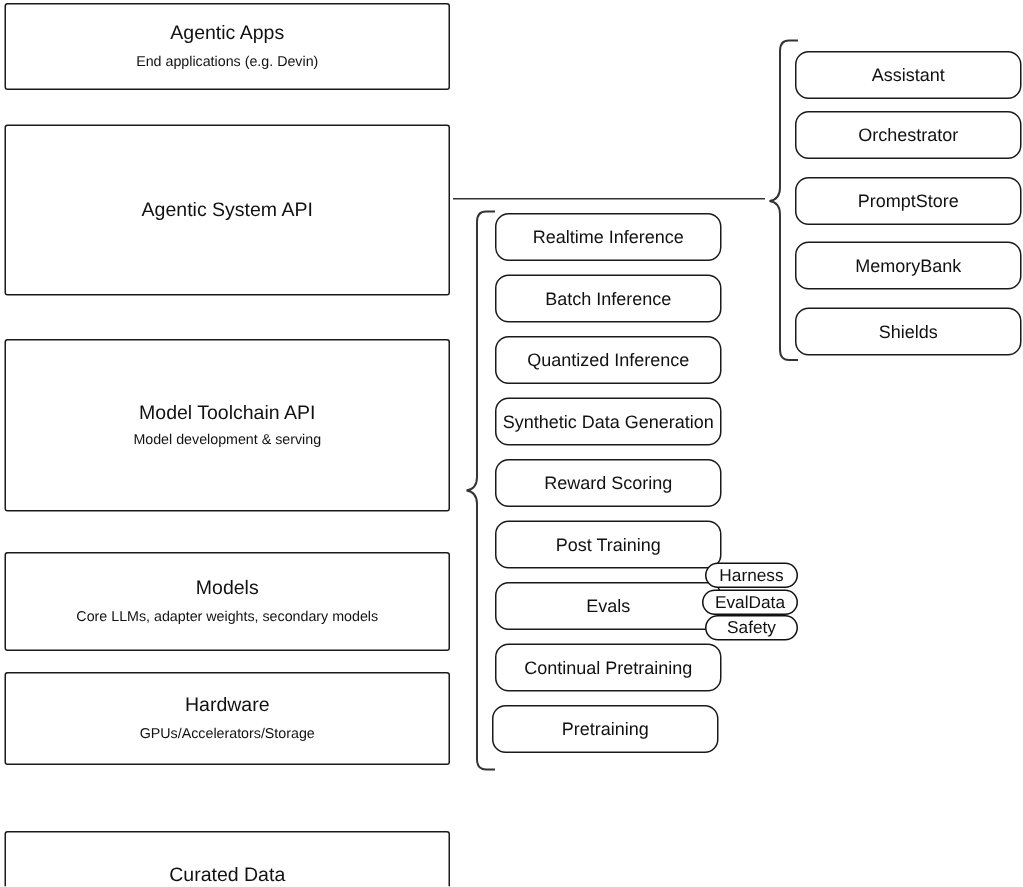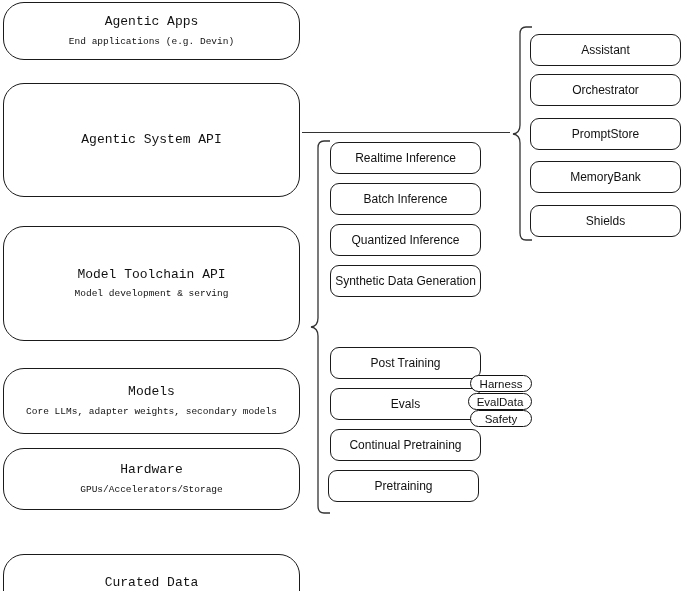--- a/index.html
+++ b/index.html
@@ -33,21 +33,21 @@
   }
   .box .title {
     font-size: 13px;
     color: #111111;
   }
   .box .subtitle {
     font-size: 9.5px;
     color: #111111;
     margin-top: 5px;
   }
-  .layer-box { border-radius: 21px; font-family: Liberation Mono, monospace; }
+  .layer-box { border-radius: 2px; }
   .comp-box {
     border-radius: 9px;
     border-width: 1.3px;
   }
   .comp-box .title { font-size: 12px; }
   .pill {
     position: absolute;
     box-sizing: border-box;
     border: 1.4px solid #111111;
     border-radius: 999px;
@@ -117,20 +117,23 @@
   </div>
   <div class="box comp-box" style="left:330px; top:183px; width:151px; height:32px;">
     <div class="title">Batch Inference</div>
   </div>
   <div class="box comp-box" style="left:330px; top:224px; width:151px; height:32px;">
     <div class="title">Quantized Inference</div>
   </div>
   <div class="box comp-box" style="left:330px; top:265px; width:151px; height:32px;">
     <div class="title">Synthetic Data Generation</div>
   </div>
+  <div class="box comp-box" style="left:330px; top:306px; width:151px; height:32px;">
+    <div class="title">Reward Scoring</div>
+  </div>
   <div class="box comp-box" style="left:330px; top:347px; width:151px; height:32px;">
     <div class="title">Post Training</div>
   </div>
   <div class="box comp-box" style="left:330px; top:388px; width:151px; height:32px;">
     <div class="title">Evals</div>
   </div>
   <div class="box comp-box" style="left:330px; top:429px; width:151px; height:32px;">
     <div class="title">Continual Pretraining</div>
   </div>
   <div class="box comp-box" style="left:328px; top:470px; width:151px; height:32px;">

